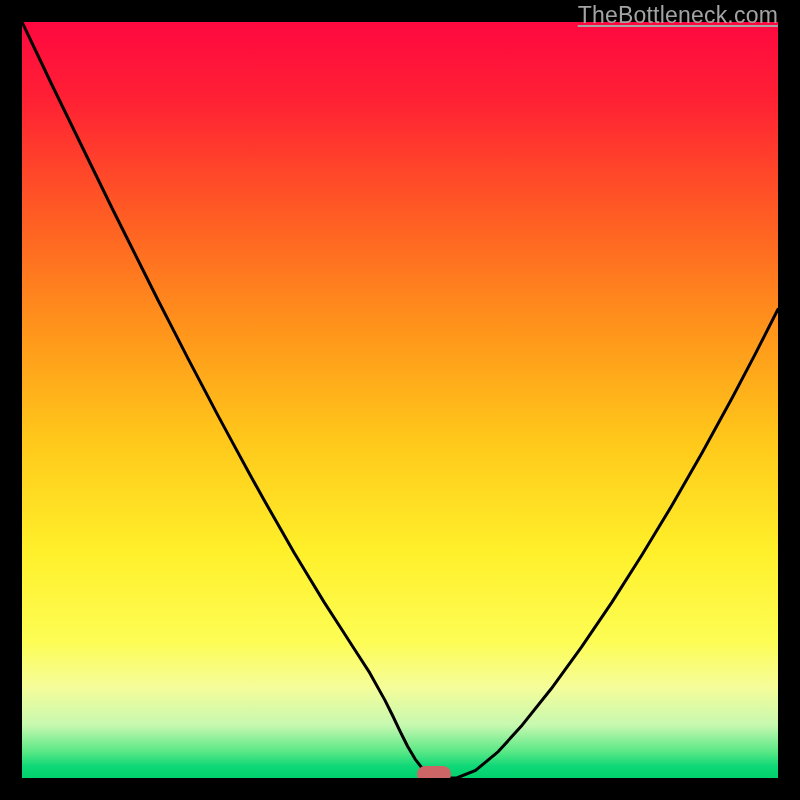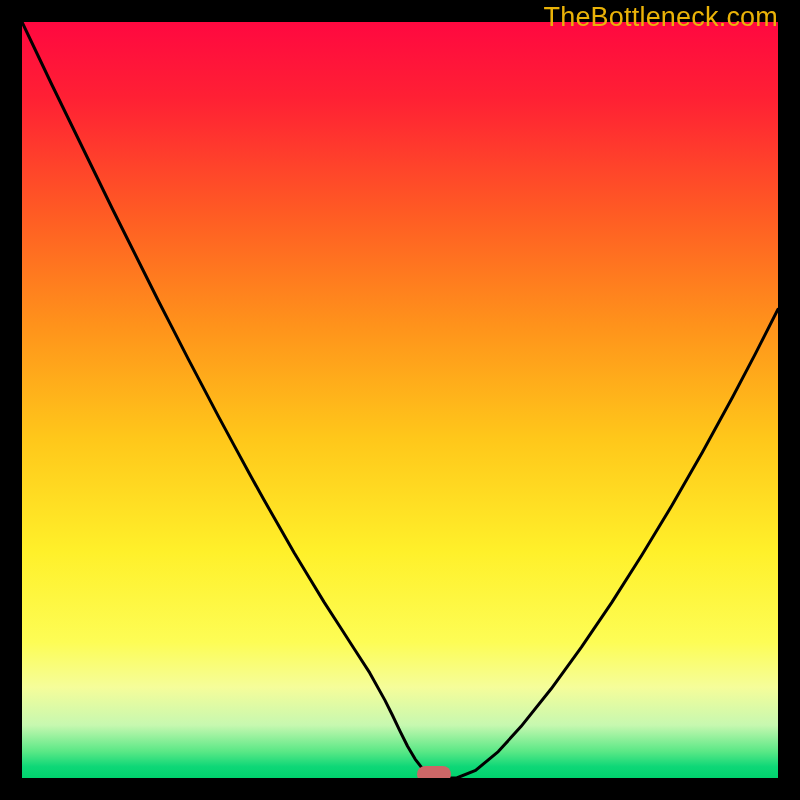--- a/index.html
+++ b/index.html
@@ -14,24 +14,25 @@
   .outer {
     position: relative;
     width: 800px;
     height: 800px;
     background: #000;
   }
   .watermark {
     position: absolute;
     top: 2px;
     right: 22px;
-    color: #eab308;
-    font-size: 27px;
+    color: #a3a3a3;
+    font-size: 23px;
     letter-spacing: 0.2px;
     z-index: 10;
+    text-decoration: underline;
   }
   .plot {
     position: absolute;
     left: 22px;
     top: 22px;
     width: 756px;
     height: 756px;
   }
 </style>
 </head>

